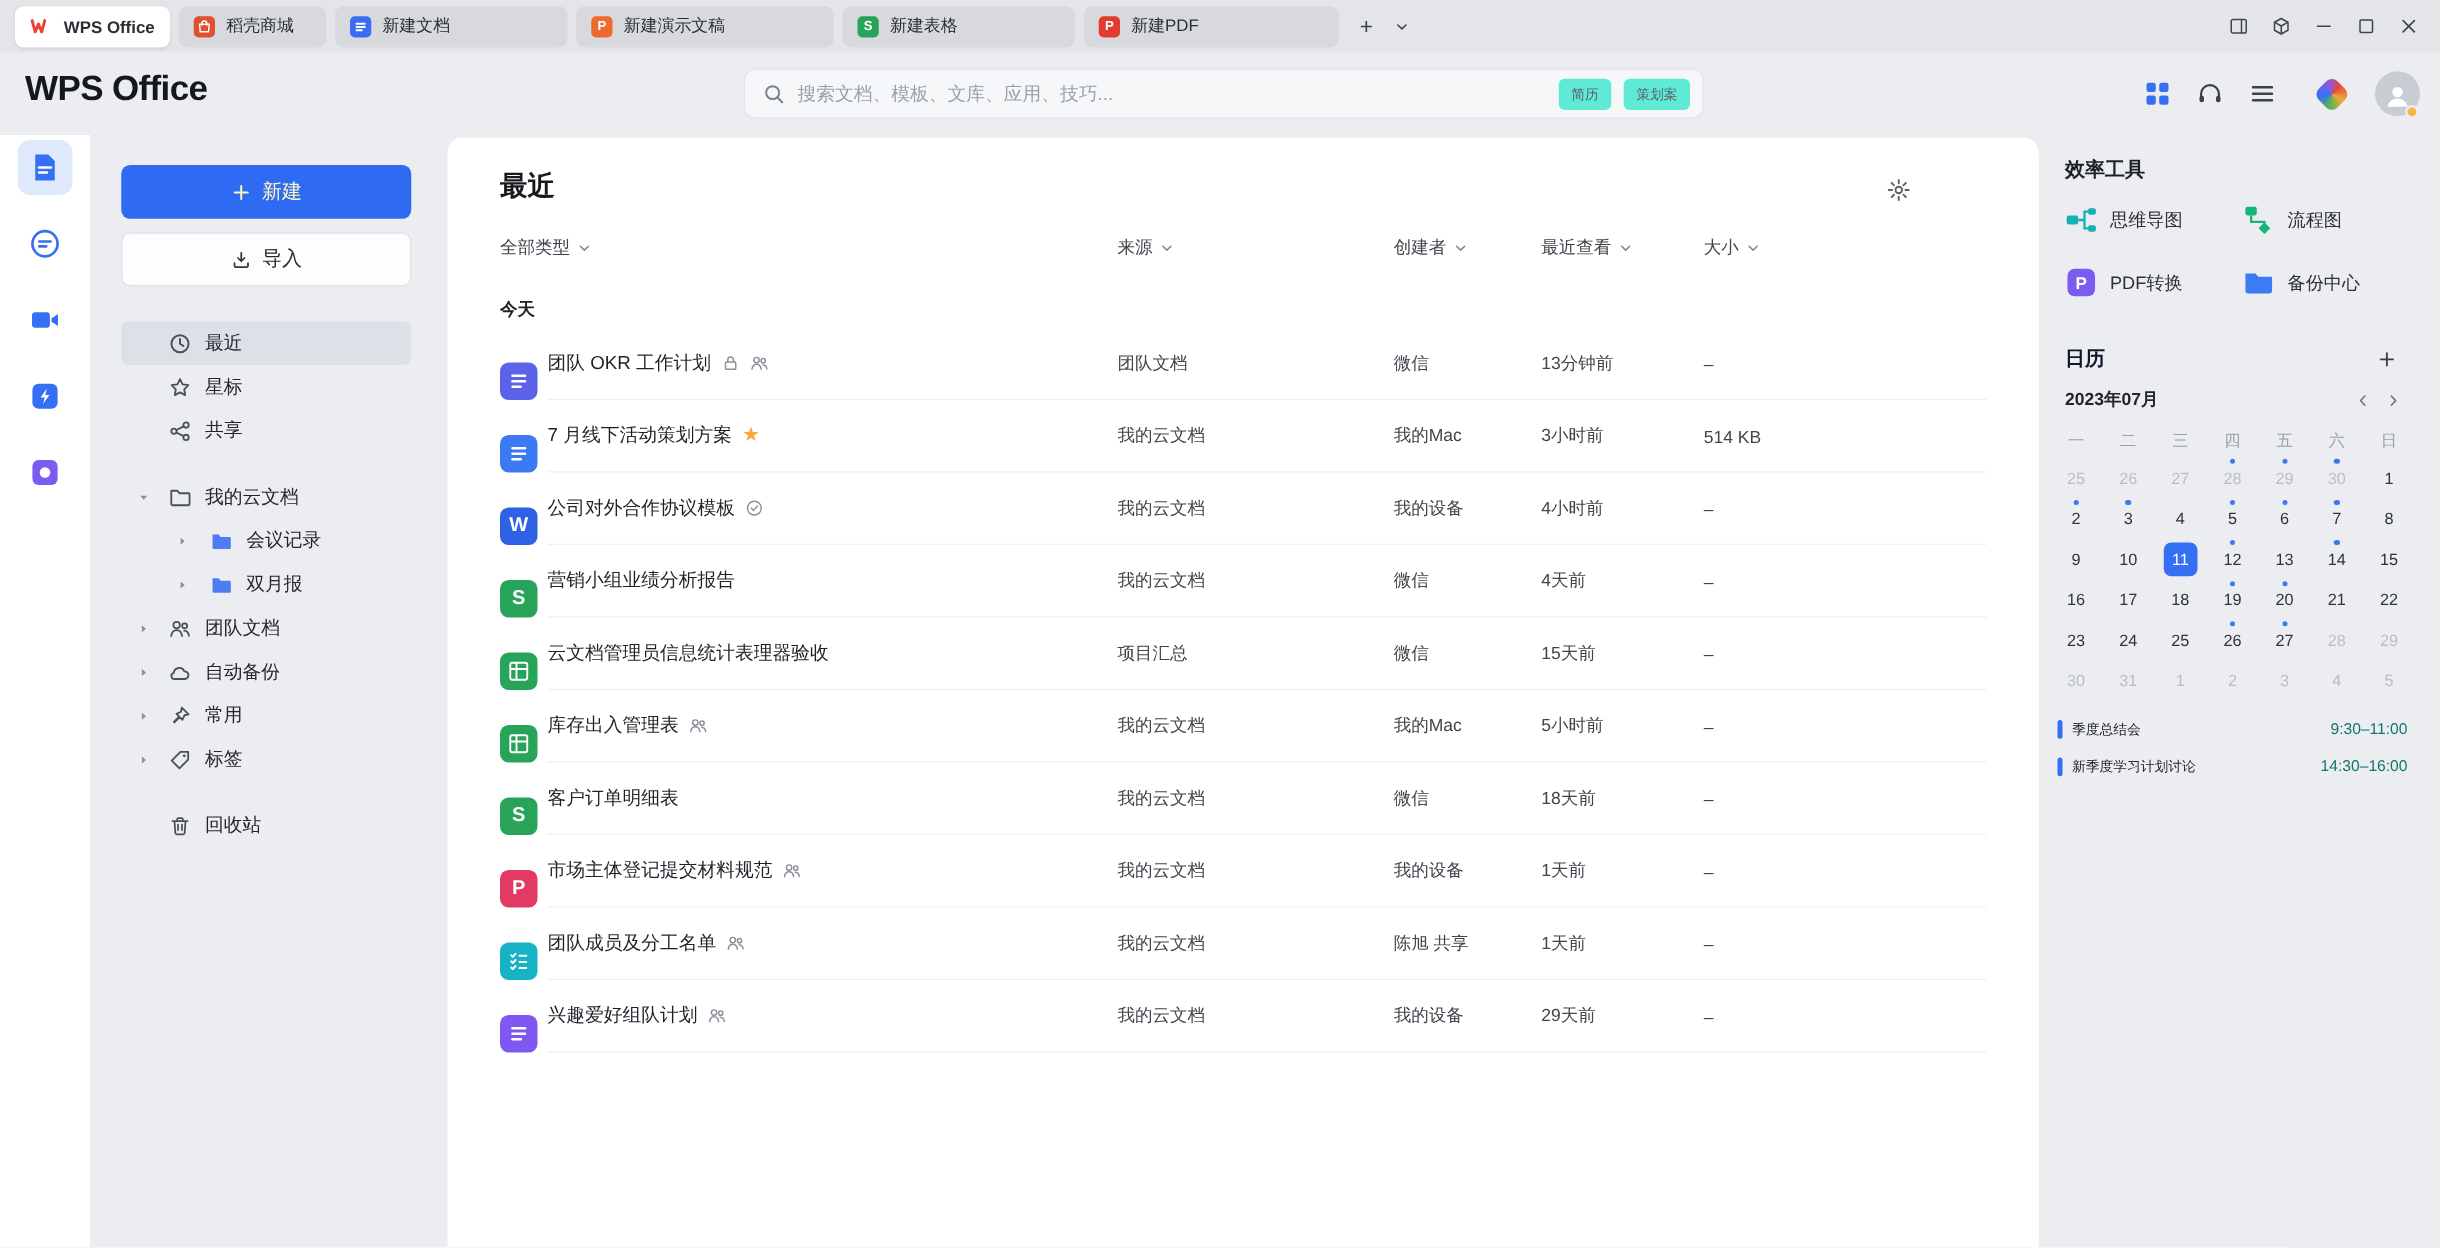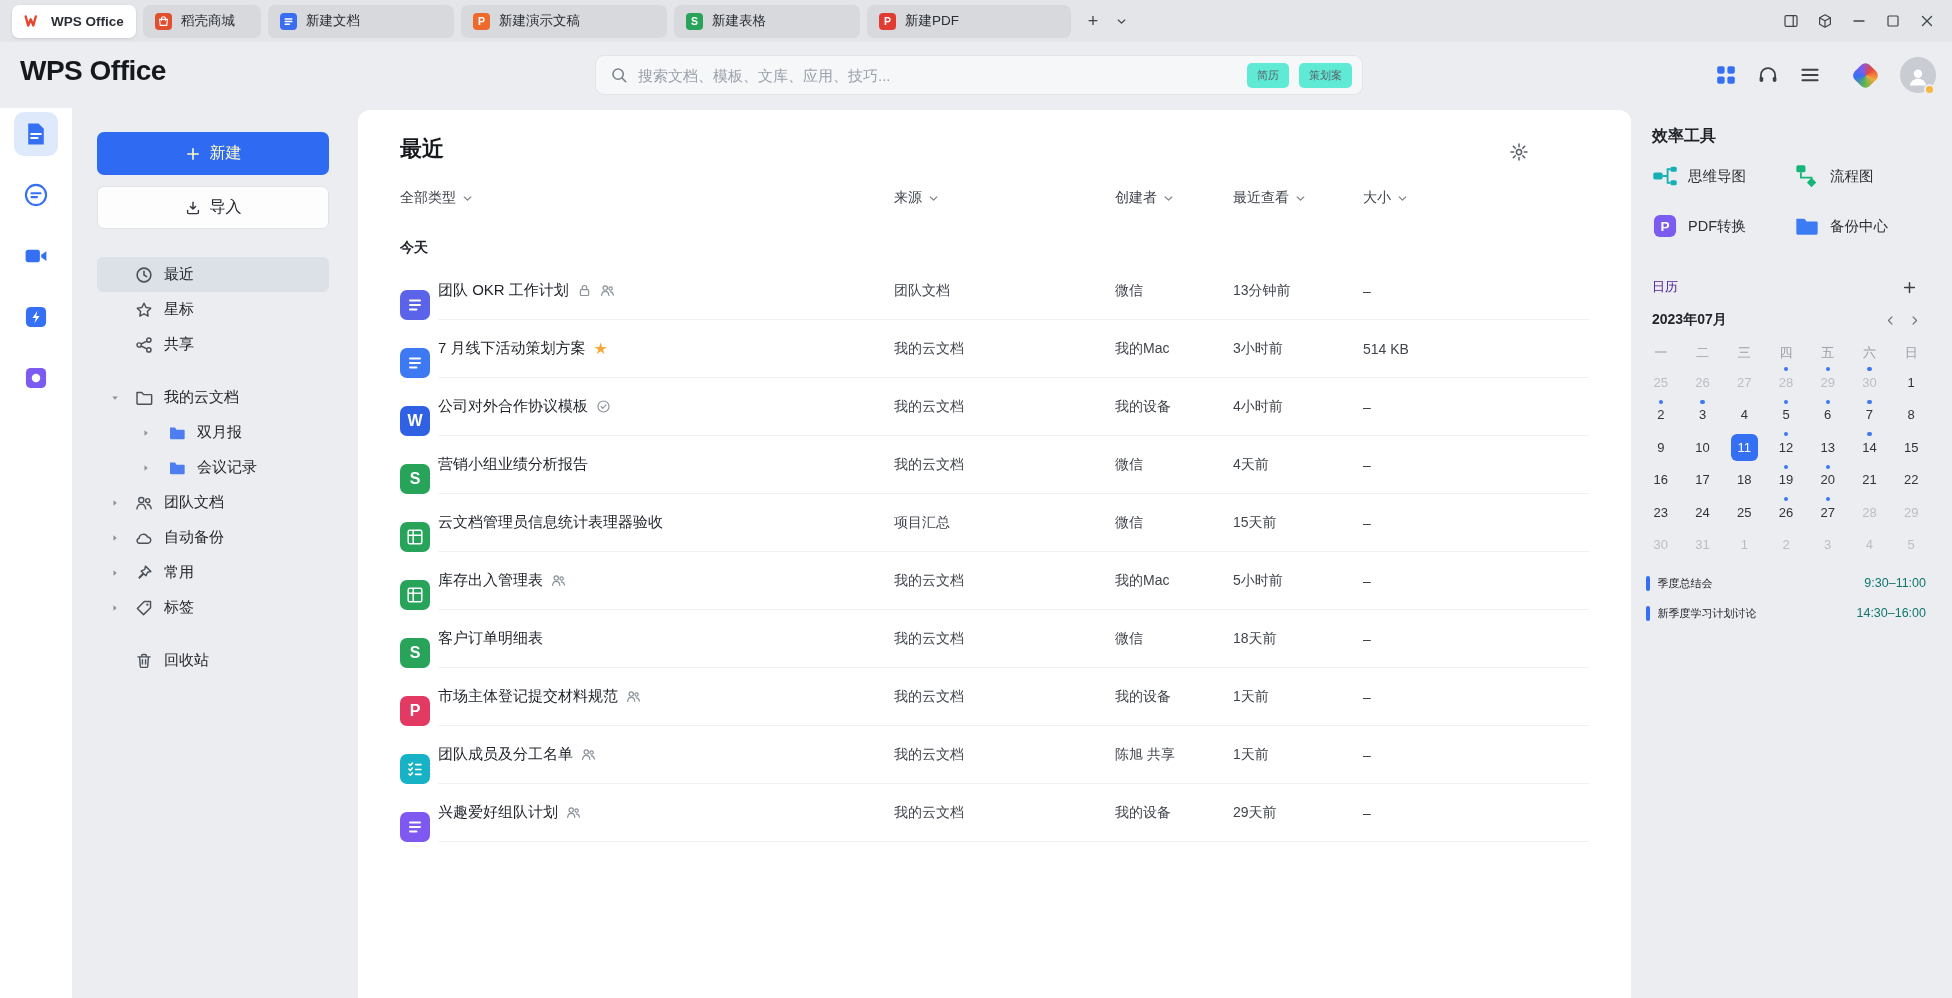--- a/index.html
+++ b/index.html
@@ -89,21 +89,21 @@
   .cell.sub{font-size:14px;color:#40454c;white-space:nowrap}
 
   
   .rightpanel{position:absolute;left:1640px;top:110px;width:292px;height:888px}
   .tools-title{position:absolute;left:12px;top:16px;font-size:16px;font-weight:bold;color:#1d2126}
   .tools-grid{position:absolute;left:12px;top:46px;width:280px;display:grid;grid-template-columns:142px 1fr;row-gap:10px}
   .tool{display:flex;align-items:center;gap:10px;height:40px}
   .ticon2{width:26px;height:26px;flex:0 0 26px}
   .tlabel2{font-size:14.5px;color:#2c3036;white-space:nowrap}
   .cal-head{position:absolute;left:12px;right:12px;top:162px;height:30px;display:flex;align-items:center;justify-content:space-between}
-  .cal-title{font-size:13px;font-weight:normal;color:#4c1d95}
+  .cal-title{font-size:16px;font-weight:bold;color:#0f172a}
   .cal-add{width:22px;height:22px;color:#3a3f46;display:flex;align-items:center;justify-content:center}
   .cal-add .i{width:15px;height:15px}
   .month-row{position:absolute;left:12px;right:6px;top:196px;height:28px;display:flex;align-items:center}
   .month-label{font-size:14px;font-weight:600;color:#22262c;flex:1}
   .mnav{width:24px;height:24px;display:flex;align-items:center;justify-content:center;color:#6f757d}
   .mnav .i{width:13px;height:13px}
   .weekdays,.days-grid{position:absolute;left:0;width:292px;display:grid;grid-template-columns:repeat(7,1fr)}
   .weekdays{top:232px;height:22px}
   .wd{display:flex;align-items:center;justify-content:center;font-size:13px;color:#9aa0a9}
   .days-grid{top:256px;grid-auto-rows:32.5px}
@@ -382,34 +382,34 @@
           <span class="i caret">
             <svg viewBox="0 0 16 16" fill="currentColor">
               <path d="M5.6 3.6v8.8L10.8 8z"></path>
             </svg>
           </span>
           <span class="i nicon c-folder">
             <svg viewBox="0 0 16 16">
               <path d="M1.8 3.2h4.4l1.4 1.8h6.6a.6.6 0 01.6.6v7a.9.9 0 01-.9.9H2.7a.9.9 0 01-.9-.9z" fill="currentColor"></path>
             </svg>
           </span>
-          <span class="nlabel">双月报</span>
+          <span class="nlabel">会议记录</span>
         </div>
         <div class="nav-row lvl1">
           <span class="i caret">
             <svg viewBox="0 0 16 16" fill="currentColor">
               <path d="M5.6 3.6v8.8L10.8 8z"></path>
             </svg>
           </span>
           <span class="i nicon c-folder">
             <svg viewBox="0 0 16 16">
               <path d="M1.8 3.2h4.4l1.4 1.8h6.6a.6.6 0 01.6.6v7a.9.9 0 01-.9.9H2.7a.9.9 0 01-.9-.9z" fill="currentColor"></path>
             </svg>
           </span>
-          <span class="nlabel">会议记录</span>
+          <span class="nlabel">双月报</span>
         </div>
         <div class="nav-row">
           <span class="i caret">
             <svg viewBox="0 0 16 16" fill="currentColor">
               <path d="M5.6 3.6v8.8L10.8 8z"></path>
             </svg>
           </span>
           <span class="i nicon c-people">
             <svg viewBox="0 0 16 16" fill="none" stroke="currentColor" stroke-width="1.25" stroke-linecap="round">
               <circle cx="5.6" cy="5.4" r="2.3"></circle>

